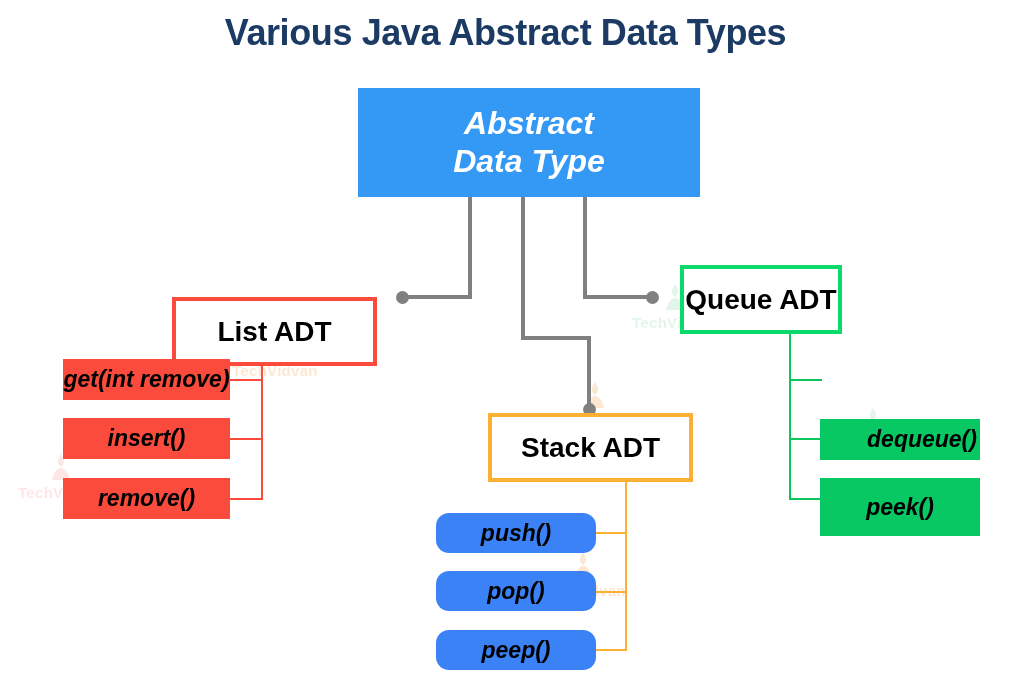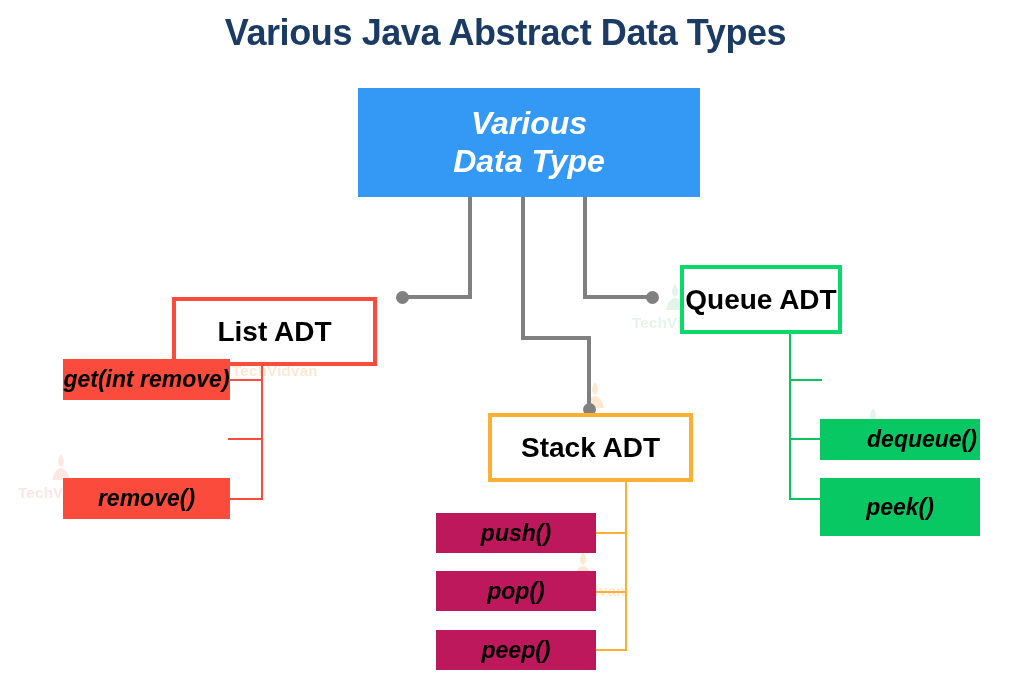--- a/index.html
+++ b/index.html
@@ -131,21 +131,21 @@
   .cat-queue { left: 680px; top: 265px; width: 162px; height: 69px; border-color: #0ad96b; }
 
   .leaf-node {
     color: #000000;
     font-size: 23px;
     font-weight: bold;
     font-style: italic;
     z-index: 3;
   }
   .leaf-red    { background: #fa4b3c; }
-  .leaf-orange { background: #be185d; }
+  .leaf-orange { background: #3b82f6; border-radius: 13px; }
   .leaf-green  { background: #07c862; }
 
   .l-get    { left: 63px;  top: 359px; width: 167px; height: 41px; }
   .l-insert { left: 63px;  top: 418px; width: 167px; height: 41px; }
   .l-remove { left: 63px;  top: 478px; width: 167px; height: 41px; }
 
   .s-push { left: 436px; top: 513px; width: 160px; height: 40px; }
   .s-pop  { left: 436px; top: 571px; width: 160px; height: 40px; }
   .s-peep { left: 436px; top: 630px; width: 160px; height: 40px; }
 
@@ -233,37 +233,40 @@
   <div class="oline h" style="left:594px; top:532px; width:33px;"></div>
   <div class="oline h" style="left:594px; top:591px; width:33px;"></div>
   <div class="oline h" style="left:594px; top:649px; width:33px;"></div>
 
   <div class="gline v" style="left:789px; top:334px; height:165px;"></div>
   <div class="gline h" style="left:789px; top:379px; width:33px;"></div>
   <div class="gline h" style="left:789px; top:438px; width:33px;"></div>
   <div class="gline h" style="left:789px; top:498px; width:33px;"></div>
 
   <div class="node root-node">
-    <span class="label">Various
+    <span class="label">Abstract
 Data Type</span>
   </div>
 
   <div class="node cat-node cat-list">
     <span>List ADT</span>
   </div>
   <div class="node cat-node cat-stack">
     <span>Stack ADT</span>
   </div>
   <div class="node cat-node cat-queue">
     <span>Queue ADT</span>
   </div>
 
   <div class="node leaf-node leaf-red l-get">
     <span>get(int remove)</span>
   </div>
+  <div class="node leaf-node leaf-red l-insert">
+    <span>insert()</span>
+  </div>
   <div class="node leaf-node leaf-red l-remove">
     <span>remove()</span>
   </div>
 
   <div class="node leaf-node leaf-orange s-push">
     <span>push()</span>
   </div>
   <div class="node leaf-node leaf-orange s-pop">
     <span>pop()</span>
   </div>

